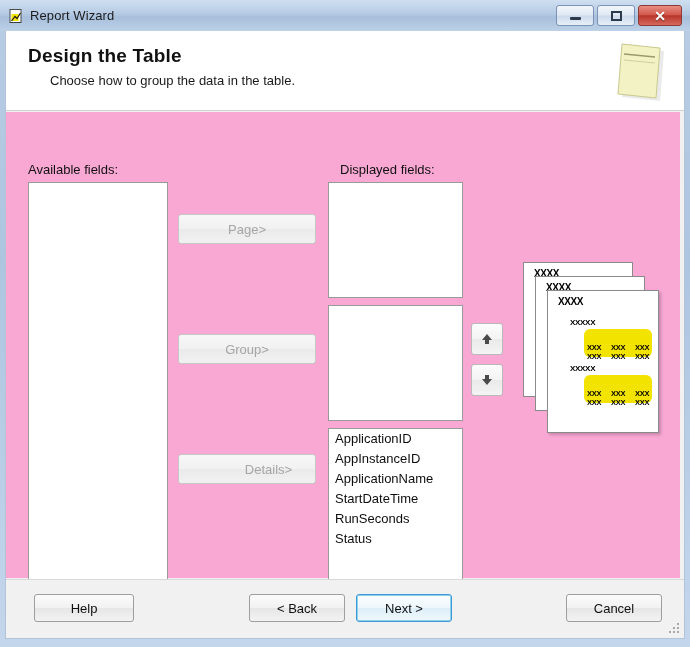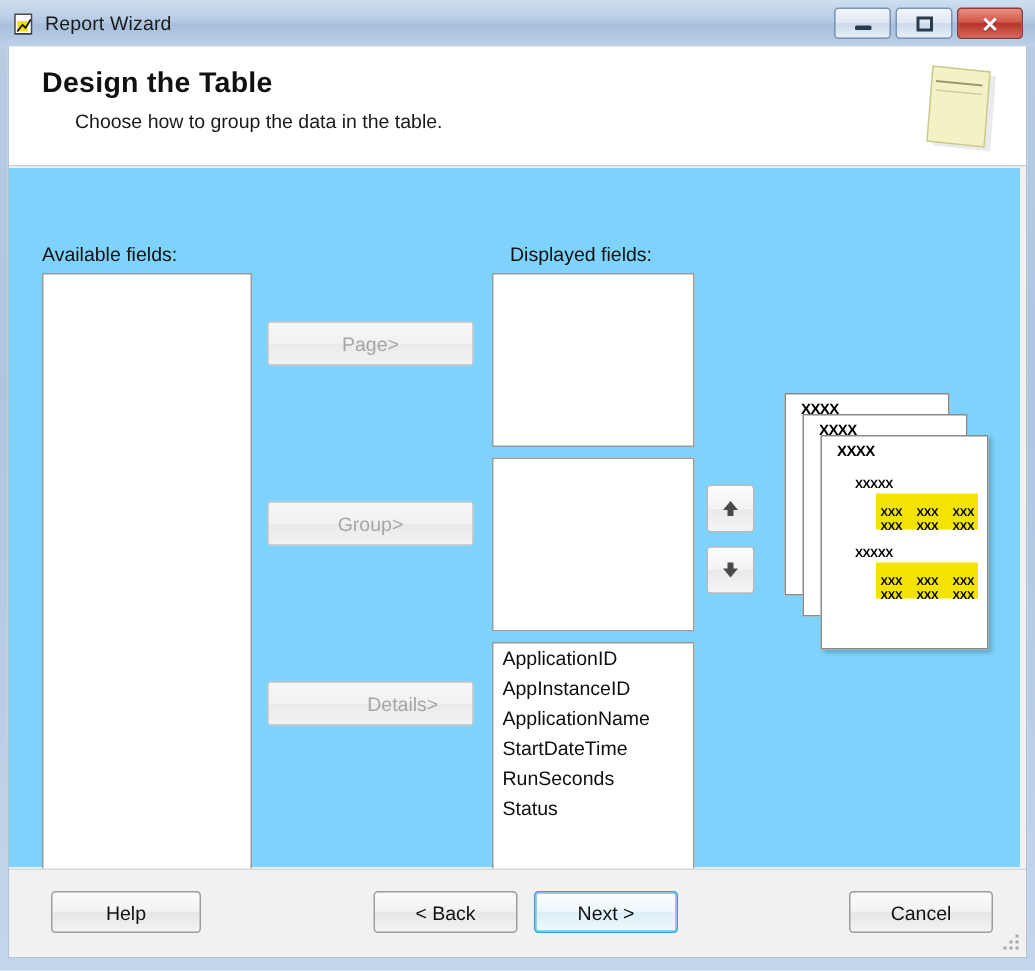--- a/index.html
+++ b/index.html
@@ -134,21 +134,21 @@
     height: 68px;
   }
 
   
   .body-area {
     position: absolute;
     left: 0;
     top: 81px;
     width: 674px;
     height: 466px;
-    background: #7dd3fc;
+    background: #f9a8d4;
     text-decoration: underline;
   }
 
   .fld-label {
     position: absolute;
     font-size: 13px;
     color: #111111;
   }
 
   .listbox {
@@ -224,22 +224,23 @@
   .grp {
     position: absolute;
     font-size: 8px;
     font-weight: bold;
     letter-spacing: -0.3px;
     color: #000;
   }
   .yblock {
     position: absolute;
     background: #f2e300;
-    padding: 8px 3px;
-    box-sizing: border-box;
+    padding: 14px 3px;
+    box-sizing: border-box;
+    border-radius: 6px;
   }
   .yrow {
     font-size: 7.5px;
     font-weight: bold;
     letter-spacing: -0.2px;
     color: #000;
     line-height: 9px;
     white-space: nowrap;
   }
   .yrow span { display:inline-block; width: 24px; }

